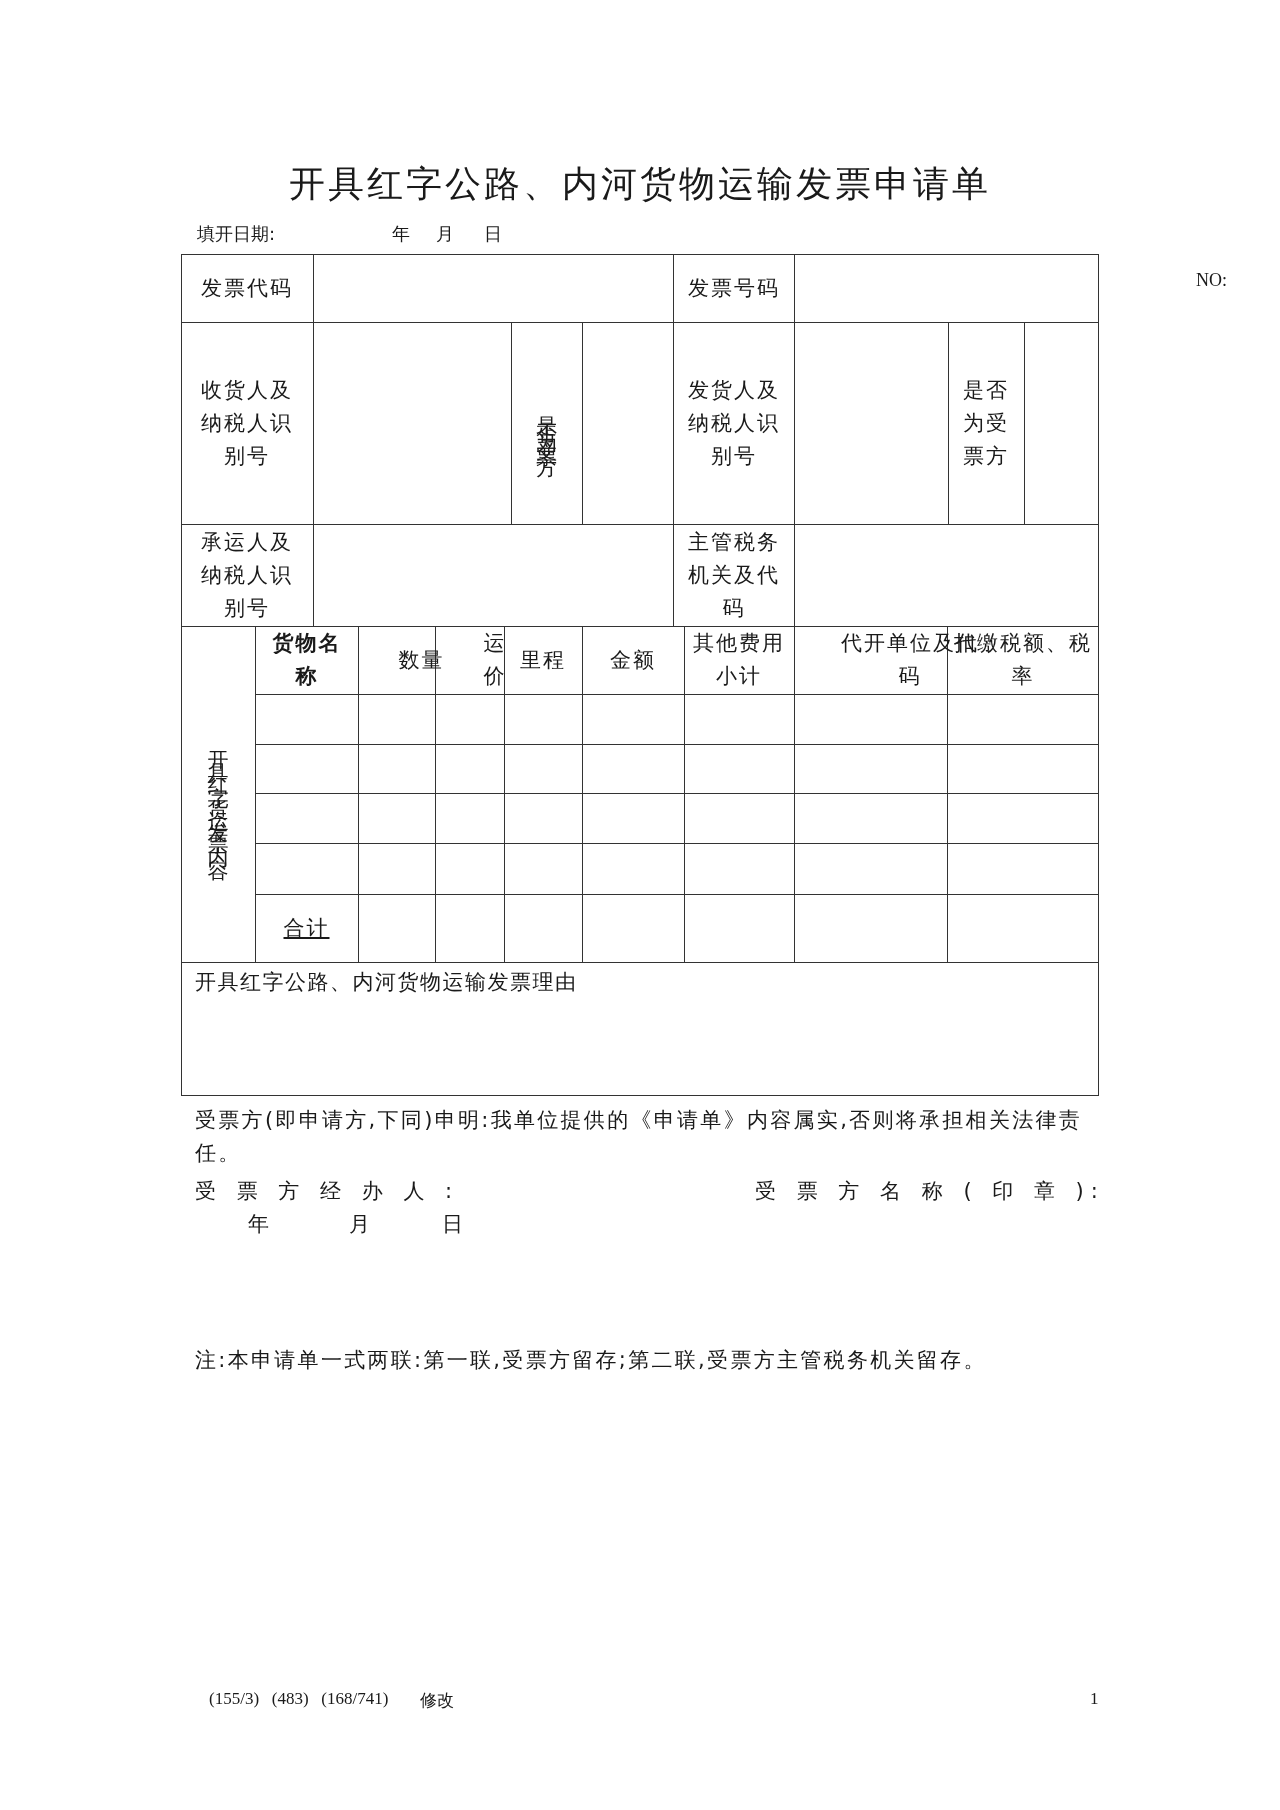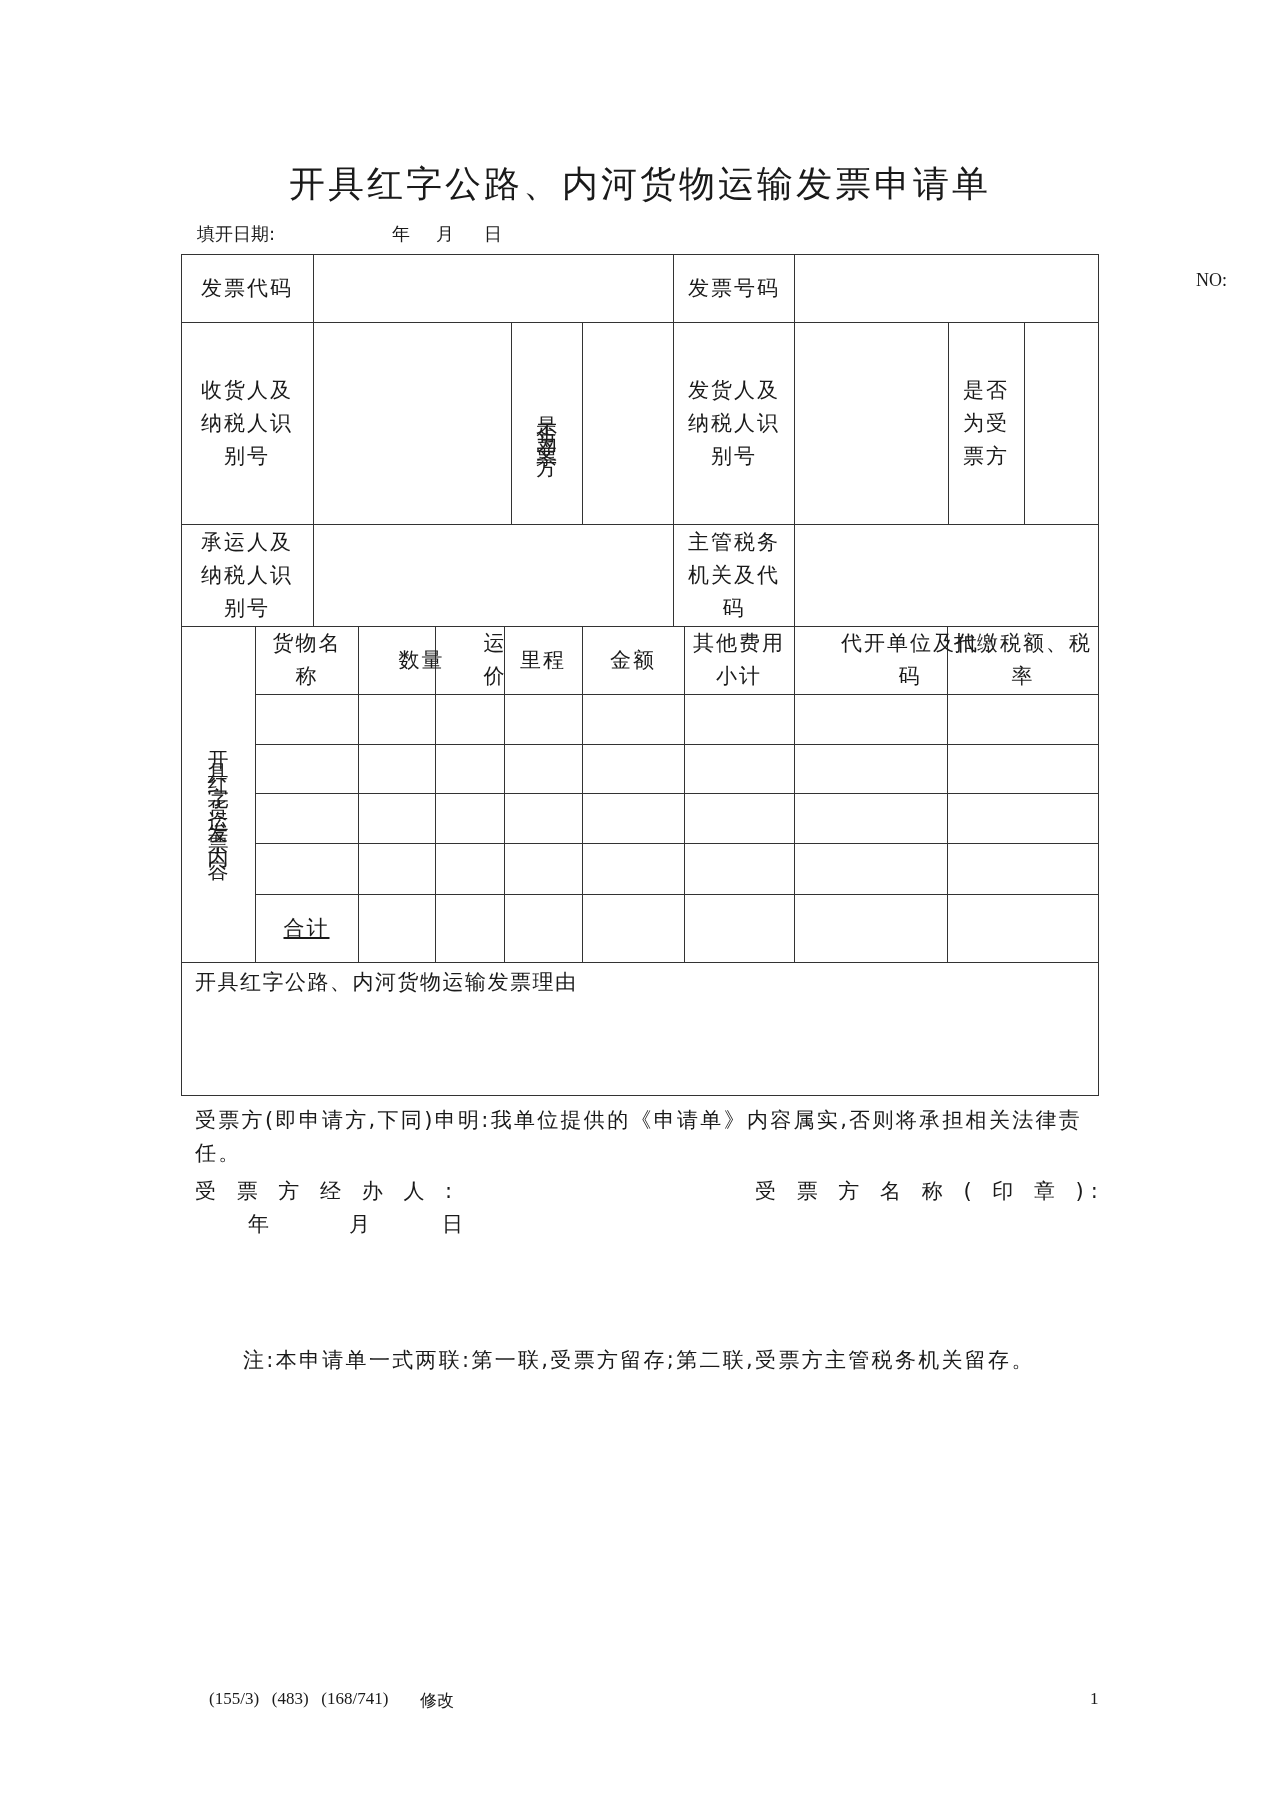--- a/index.html
+++ b/index.html
@@ -71,21 +71,21 @@
   <div class="cell" style="left:955px; top:322px; width:62px; height:202px;">是否为受票方</div>
   <div class="cell" style="left:1024px; top:322px; width:75px; height:202px;"></div>
 
   <div class="cell" style="left:192px; top:524px; width:110px; height:102px;">承运人及纳税人识别号</div>
   <div class="cell" style="left:313px; top:524px; width:360px; height:102px;"></div>
   <div class="cell" style="left:680px; top:524px; width:108px; height:102px;">主管税务机关及代码</div>
   <div class="cell" style="left:794px; top:524px; width:305px; height:102px;"></div>
 
   <div class="cell vert" style="left:181px; top:626px; width:74px; height:336px; letter-spacing:12px; line-height:22px;">开具红字货运发票内容</div>
 
-  <div class="cell" style="left:262px; top:626px; width:90px; height:68px;">货物名称</div>
+  <div class="cell" style="left:262px; top:626px; width:90px; height:68px;font-weight:bold;">货物名称</div>
   <div class="cell" style="left:358px; top:626px; width:77px; height:68px;padding-left:25px;">数量</div>
   <div class="cell" style="left:453px; top:626px; width:34px; height:68px;margin-left:25px;">运价</div>
   <div class="cell" style="left:504px; top:626px; width:78px; height:68px;">里程</div>
   <div class="cell" style="left:582px; top:626px; width:102px; height:68px;">金额</div>
   <div class="cell" style="left:692px; top:626px; width:94px; height:68px;">其他费用小计</div>
   <div class="cell" style="left:839px; top:626px; width:142px; height:68px;">代开单位及代码</div>
   <div class="cell" style="left:952px; top:626px; width:142px; height:68px;text-align:center;">扣缴税额、税率</div>
 
   <div>
     <div class="abs" style="left:255px; top:694px; width:844px; height:50px;"></div>
@@ -101,17 +101,17 @@
   <div class="abs" style="left:181px; top:1000px; width:918px; height:96px;"></div>
 </div>
 
 <div class="abs para" style="left:195px; top:1104px; width:905px; letter-spacing:2.3px;">受票方(即申请方,下同)申明:我单位提供的《申请单》内容属实,否则将承担相关法律责任。</div>
 <div class="abs para" style="left:195px; top:1175px; letter-spacing:7px;">受 票 方 经 办 人 :</div>
 <div class="abs para" style="left:755px; top:1175px; letter-spacing:7px;">受 票 方 名 称 ( 印 章 ):</div>
 <div class="abs para" style="left:248px; top:1208px;">年</div>
 <div class="abs para" style="left:349px; top:1208px;">月</div>
 <div class="abs para" style="left:442px; top:1208px;">日</div>
 
-<div class="abs para" style="left:195px; top:1344px; width:905px; letter-spacing:2.3px;margin-left:48px;">注:本申请单一式两联:第一联,受票方留存;第二联,受票方主管税务机关留存。</div>
+<div class="abs para" style="left:195px; top:1344px; width:905px; letter-spacing:2.3px;">注:本申请单一式两联:第一联,受票方留存;第二联,受票方主管税务机关留存。</div>
 
 <div class="abs footer" style="left:209px; white-space:pre;">(155/3)   (483)   (168/741)</div>
 <div class="abs footer" style="left:420px;">修改</div>
 <div class="abs footer" style="left:1090px;">1</div>
 
 </body></html>

